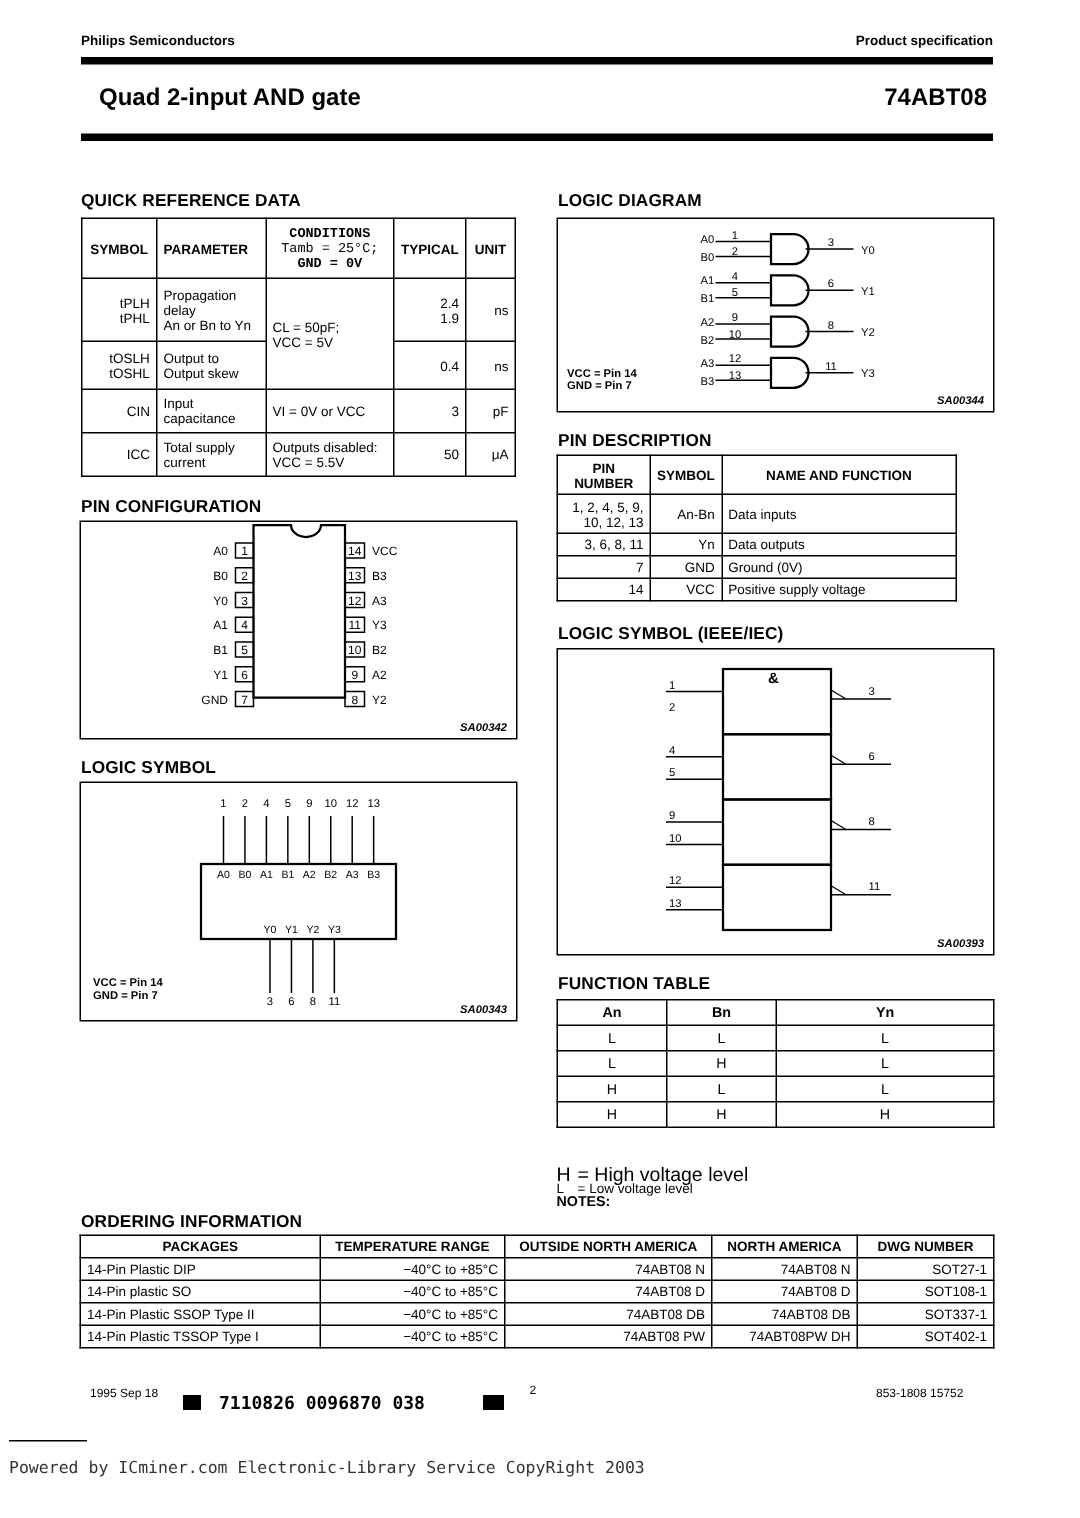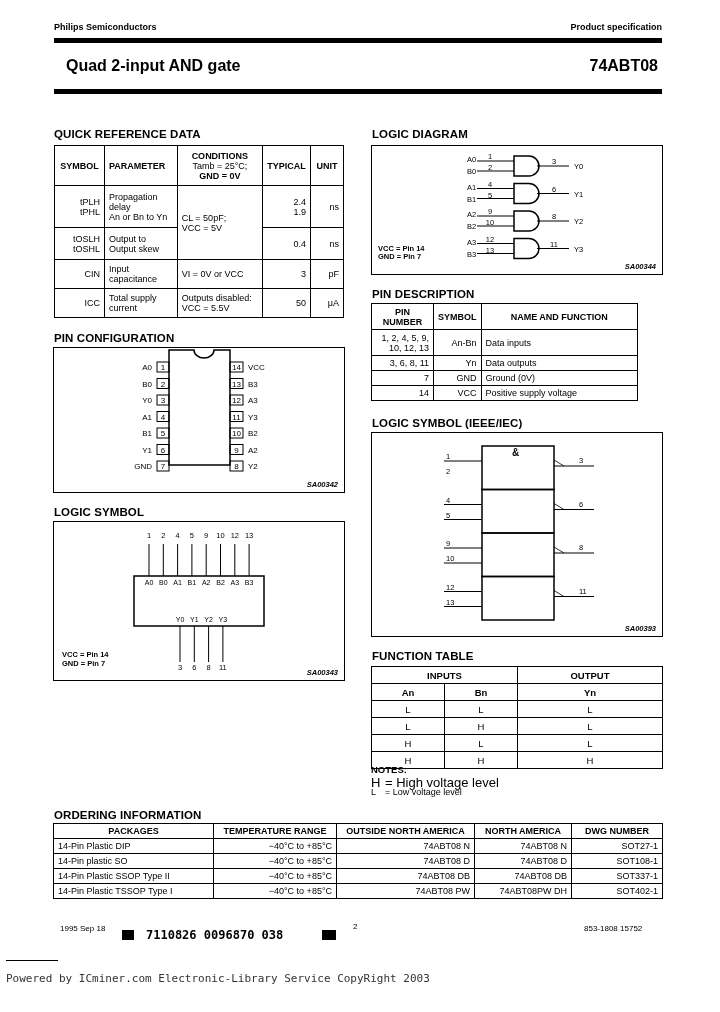--- a/index.html
+++ b/index.html
@@ -34,21 +34,21 @@
 <div class="abs h1" style="left:66px;top:57px;">Quad 2-input AND gate</div>
 <div class="abs h1" style="right:62px;top:57px;">74ABT08</div>
 <div class="bar" style="left:54px;top:89px;width:608px;"></div>
 
 <div class="abs sec-title" style="left:54px;top:128px;">QUICK REFERENCE DATA</div>
 <table class="abs qr" style="left:54px;top:145px;width:290px;">
   <tbody>
       <tr style="height:40px;">
     <th style="width:50px;">SYMBOL</th>
     <th style="width:73px;text-align:left;">PARAMETER</th>
-    <th style="width:86px;">
+    <th style="width:86px;font-family:Liberation Mono, monospace;">
       <div>CONDITIONS</div>
       <div style="font-weight:normal;">Tamb = 25°C;</div>
       <div>GND = 0V</div>
     </th>
     <th style="width:48px;">TYPICAL</th>
     <th style="width:33px;">UNIT</th>
   </tr>
   <tr style="height:42px;">
     <td class="c">
           <div>tPLH</div>
@@ -322,24 +322,20 @@
       <line x1="182" y1="163.5" x2="222" y2="163.5" stroke="#000" stroke-width="1"></line>
       <text x="207" y="160.5" font-size="7.5">11</text>
     </svg>
   <div class="abs" style="left:140px;top:14px;font-size:10px;font-weight:bold;">&amp;</div>
   <div class="abs tiny" style="right:6px;bottom:3px;font-style:italic;">SA00393</div>
 </div>
 
 <div class="abs sec-title" style="left:372px;top:650px;">FUNCTION TABLE</div>
 <table class="abs ft" style="left:371px;top:666px;width:292px;">
   <tbody>
-      <tr>
-    <th colspan="2">INPUTS</th>
-    <th>OUTPUT</th>
-  </tr>
   <tr>
     <th style="width:73px;">An</th>
     <th style="width:73px;">Bn</th>
     <th>Yn</th>
   </tr>
   <tr>
         <td>L</td>
         <td>L</td>
         <td>L</td>
       </tr>
@@ -353,21 +349,21 @@
         <td>L</td>
         <td>L</td>
       </tr>
   <tr>
         <td>H</td>
         <td>H</td>
         <td>H</td>
       </tr>
 </tbody>
   </table>
-<div class="abs" style="left:371px;top:764px;font-size:9.5px;font-weight:bold;">NOTES:</div>
+<div class="abs" style="left:371px;top:796px;font-size:9.5px;font-weight:bold;">NOTES:</div>
 <div class="abs" style="left:371px;top:775px;font-size:13px;">
   <span style="display:inline-block;width:14px;">H</span><span>= High voltage level</span>
 </div>
 <div class="abs" style="left:371px;top:787px;font-size:9px;">
   <span style="display:inline-block;width:14px;">L</span><span>= Low voltage level</span>
 </div>
 
 <div class="abs sec-title" style="left:54px;top:809px;">ORDERING INFORMATION</div>
 <table class="abs oi" style="left:53px;top:823px;width:610px;">
   <tbody>

